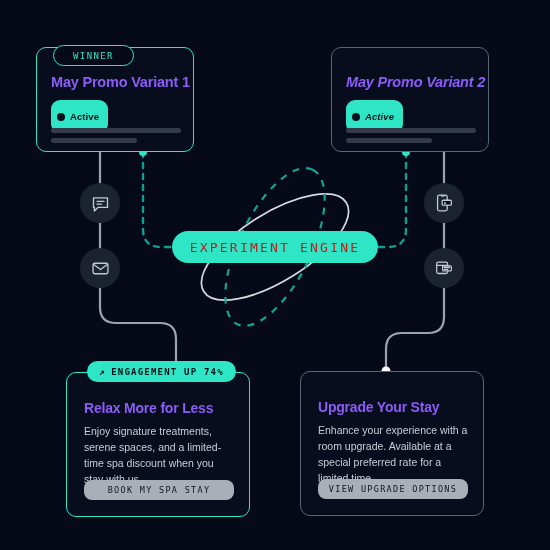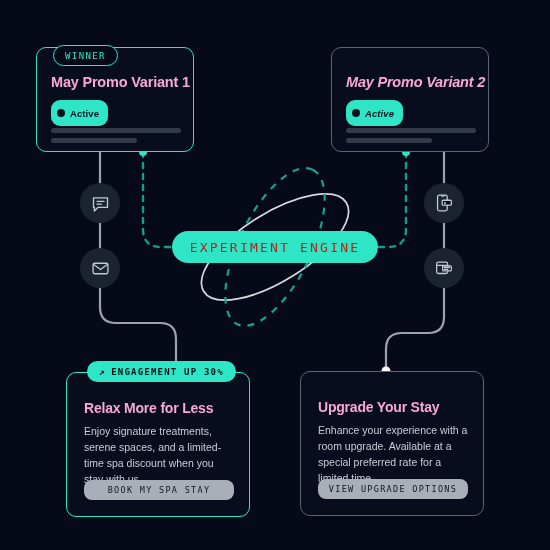--- a/index.html
+++ b/index.html
@@ -31,40 +31,40 @@
   .card {
     position: absolute;
     box-sizing: border-box;
     border-radius: 10px;
     background: #080d1d;
   }
   .card.teal  { border: 1.6px solid #2ee6c5; }
   .card.muted { border: 1.3px solid #5b6577; }
 
   .card-title {
-    color: #f9a8d4;
+    color: #8b5cf6;
     font-weight: bold;
     letter-spacing: -0.2px;
   }
 
   
   .variant-card { width: 158px; height: 105px; }
   .variant-card .card-title {
     position: absolute;
     left: 14px;
     top: 26px;
     font-size: 14.5px;
     white-space: nowrap;
   }
 
   .status-pill {
     position: absolute;
     left: 14px;
     top: 52px;
-    height: 26px;
+    height: 33px;
     display: flex;
     align-items: center;
     gap: 5px;
     padding: 0 9px 0 6px;
     border-radius: 9px;
     background: #2ee6c5;
   }
   .status-dot {
     width: 8px;
     height: 8px;
@@ -98,21 +98,21 @@
     border-radius: 11px;
     font-family: "DejaVu Sans Mono", monospace;
     white-space: nowrap;
   }
   .notch-badge.outline {
     border: 1.5px solid #2ee6c5;
     background: #060a18;
     color: #2ee6c5;
     font-size: 9px;
     letter-spacing: 1.4px;
-    padding: 0 11px;
+    padding: 0 19px;
   }
   .notch-badge.solid {
     background: #2ee6c5;
     color: #07121c;
     font-size: 9px;
     font-weight: bold;
     letter-spacing: 1.2px;
     padding: 0 12px;
     gap: 5px;
   }
@@ -282,21 +282,21 @@
 
   <div class="card teal msg-card" style="left:66px; top:372px;">
     <div class="card-title">Relax More for Less</div>
     <div class="msg-body">Enjoy signature treatments, serene spaces, and a limited-time spa discount when you stay with us.</div>
     <div class="cta">
       <span>BOOK MY SPA STAY</span>
     </div>
   </div>
   <div class="notch-badge solid" style="left:87px; top:361px;">
     <span class="badge-arrow">↗</span>
-    <span>ENGAGEMENT UP 30%</span>
+    <span>ENGAGEMENT UP 74%</span>
   </div>
 
   <div class="card muted msg-card" style="left:300px; top:371px;">
     <div class="card-title">Upgrade Your Stay</div>
     <div class="msg-body">Enhance your experience with a room upgrade. Available at a special preferred rate for a limited time.</div>
     <div class="cta">
       <span>VIEW UPGRADE OPTIONS</span>
     </div>
   </div>
 

